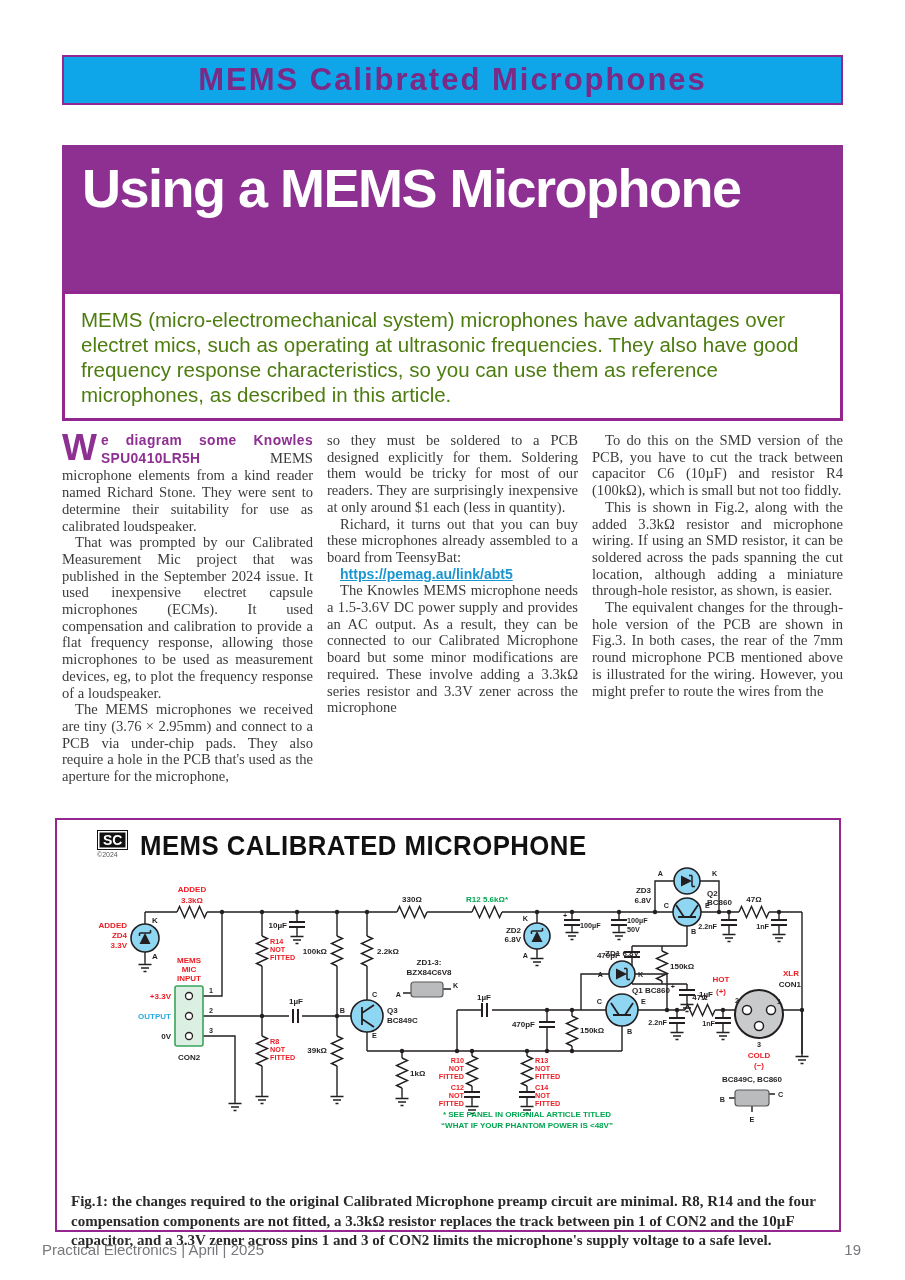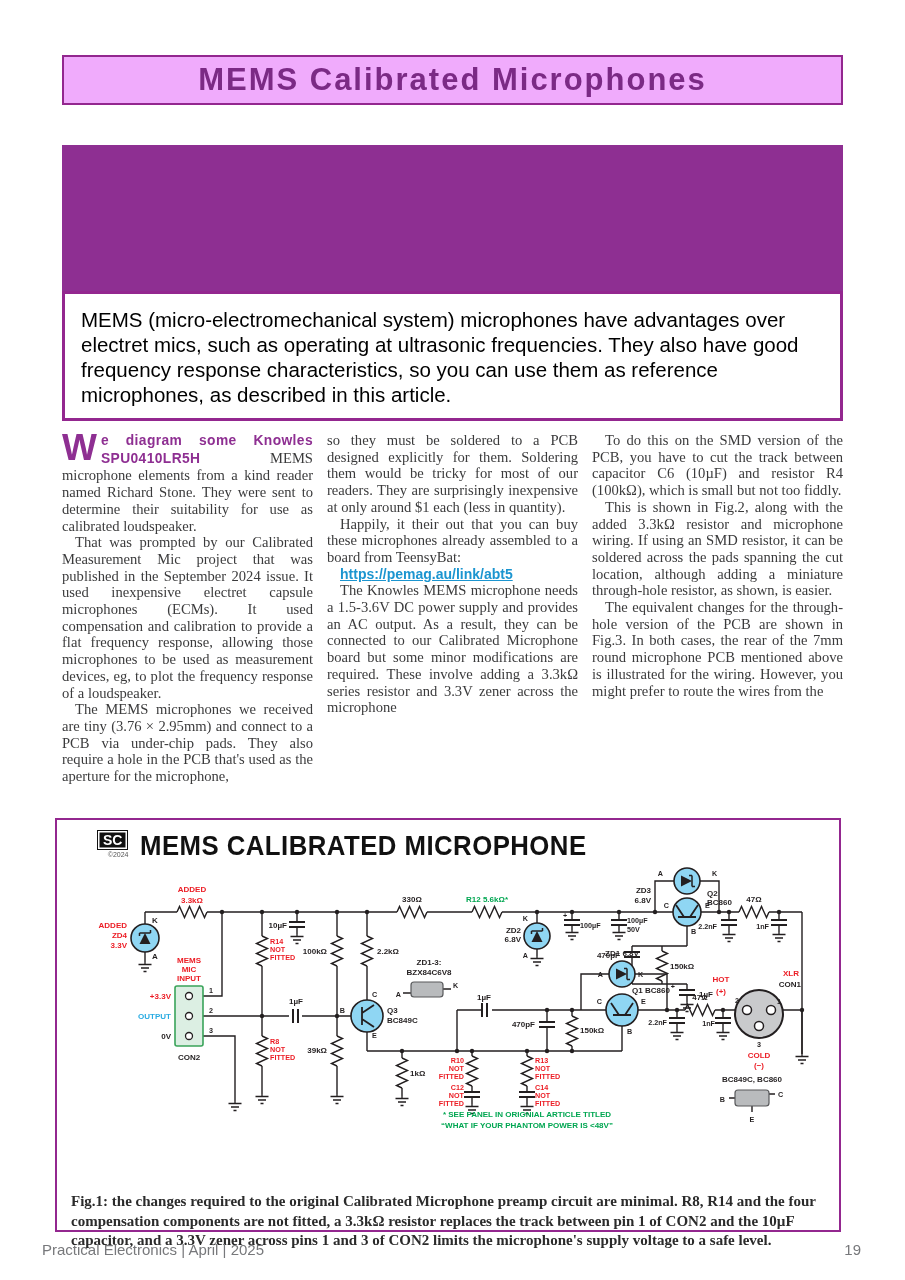--- a/index.html
+++ b/index.html
@@ -1,39 +1,39 @@
 <!DOCTYPE html>
 <html><head>
 <meta charset="utf-8">
 <style>
   html,body{margin:0;padding:0;background:#e9e9e9;}
   .page{position:relative;width:905px;height:1280px;background:#ffffff;margin:0 auto;overflow:hidden;font-family:"Liberation Serif",serif;color:#3b3b3c;box-sizing:border-box;}
   
-  .banner{position:absolute;left:62px;top:55px;width:781px;height:50px;border:2.5px solid #93278f;background:#f0abfc;display:flex;align-items:center;justify-content:center;box-sizing:border-box;}
+  .banner{position:absolute;left:62px;top:55px;width:781px;height:50px;border:2.5px solid #93278f;background:#0ea5e9;display:flex;align-items:center;justify-content:center;box-sizing:border-box;}
   .banner span{font-family:"Liberation Sans",sans-serif;font-weight:bold;font-size:31px;color:#7b2a85;letter-spacing:2px;}
   
   .masthead{position:absolute;left:62px;top:145px;width:781px;height:146px;background:#8e2f92;color:#fff;box-sizing:border-box;padding:12px 20px 0 20px;font-family:"Liberation Sans",sans-serif;}
   .h-line1{font-size:54px;font-weight:bold;letter-spacing:-1.5px;line-height:62px;white-space:nowrap;}
   .h-line2{font-size:46px;font-weight:bold;letter-spacing:-1px;line-height:56px;white-space:nowrap;}
   .byline{font-size:21px;font-weight:bold;letter-spacing:0;margin-left:22px;}
   
-  .standfirst{position:absolute;left:62px;top:291px;width:781px;height:130px;border:3px solid #93278f;box-sizing:border-box;padding:13px 16px;font-family:"Liberation Sans",sans-serif;font-size:20.5px;line-height:25px;color:#000000;background:#fff;}
+  .standfirst{position:absolute;left:62px;top:291px;width:781px;height:130px;border:3px solid #93278f;box-sizing:border-box;padding:13px 16px;font-family:"Liberation Sans",sans-serif;font-size:20.5px;line-height:25px;color:#4d7c0f;background:#fff;}
   
   .columns{position:absolute;left:62px;top:432px;width:781px;display:flex;gap:14px;}
   .col{width:251px;font-size:14.6px;line-height:16.7px;text-align:justify;}
   .col p{margin:0;}
   .col p.ind{text-indent:13px;}
   .dropcap{float:left;font-family:"Liberation Sans",sans-serif;font-weight:bold;font-size:37px;line-height:30px;color:#8e2f92;margin:1px 4px 0 0;}
   .leadin{font-family:"Liberation Sans",sans-serif;font-weight:bold;color:#8e2f92;font-size:13.8px;letter-spacing:.4px;}
   .linkline{margin:0;text-indent:13px;}
   .linkline a{font-family:"Liberation Sans",sans-serif;font-weight:bold;color:#1b95d0;text-decoration:underline;font-size:14px;}
   
   .figure{position:absolute;left:55px;top:818px;width:786px;height:414px;border:2.5px solid #93278f;box-sizing:border-box;background:#fff;}
   .fig-head{display:flex;align-items:flex-start;gap:12px;padding:8px 0 0 40px;height:38px;}
-  .sc-logo{display:flex;flex-direction:column;align-items:flex-end;margin-top:2px;}
+  .sc-logo{display:flex;flex-direction:column;align-items:flex-start;margin-top:2px;}
   .sc-box{background:#111;color:#fff;font-family:"Liberation Sans",sans-serif;font-weight:bold;font-size:14px;padding:1px 5px;border:1.5px solid #111;box-shadow:inset 0 0 0 1.5px #fff;}
   .sc-year{font-family:"Liberation Sans",sans-serif;font-size:7px;color:#555;margin-top:1px;}
   .fig-title{font-family:"Liberation Sans",sans-serif;font-weight:900;font-size:28px;color:#111;letter-spacing:0.5px;transform:scaleX(.92);transform-origin:left center;white-space:nowrap;margin-top:2px;}
   .fig-caption{font-family:"Liberation Serif",serif;font-weight:bold;font-size:15px;line-height:19.5px;color:#2b2b2b;padding:4px 14px 0 14px;text-align:left;margin-top:44px;}
   svg text{font-family:"Liberation Sans",sans-serif;font-weight:bold;font-size:8px;fill:#231f20;}
   svg text.sm{font-size:7.2px;}
   svg text.red{fill:#ec1c24;}
   svg text.grn{fill:#00a651;}
   svg text.blu{fill:#29abe2;}
   svg text.mid{text-anchor:middle;}
@@ -44,33 +44,34 @@
 </head>
 <body>
 
 <div class="page">
 
   <div class="banner">
     <span>MEMS Calibrated Microphones</span>
   </div>
 
   <div class="masthead">
+    <div class="h-line1">Using a MEMS Microphone</div>
   </div>
 
   <div class="standfirst">MEMS (micro-electromechanical system) microphones have advantages over electret mics, such as operating at ultrasonic frequencies. They also have good frequency response characteristics, so you can use them as reference microphones, as described in this article.</div>
 
   <div class="columns">
     <div class="col">
       <p><span class="dropcap">W</span><span class="leadin">e diagram some Knowles SPU0410LR5H</span><span> MEMS microphone elements from a kind reader named Richard Stone. They were sent to determine their suitability for use as calibrated loudspeaker.</span></p>
       <p class="ind">That was prompted by our Calibrated Measurement Mic project that was published in the September 2024 issue. It used inexpensive electret capsule microphones (ECMs). It used compensation and calibration to provide a flat frequency response, allowing those microphones to be used as measurement devices, eg, to plot the frequency response of a loudspeaker.</p>
       <p class="ind">The MEMS microphones we received are tiny (3.76 × 2.95mm) and connect to a PCB via under-chip pads. They also require a hole in the PCB that's used as the aperture for the microphone,</p>
     </div>
     <div class="col">
       <p>so they must be soldered to a PCB designed explicitly for them. Soldering them would be tricky for most of our readers. They are surprisingly inexpensive at only around $1 each (less in quantity).</p>
-      <p class="ind">Happily, it their out that you can buy these microphones already assembled to a board from TeensyBat:</p>
+      <p class="ind">Richard, it turns out that you can buy these microphones already assembled to a board from TeensyBat:</p>
       <p class="linkline"><a href="#">https://pemag.au/link/abt5</a></p>
       <p class="ind">The Knowles MEMS microphone needs a 1.5-3.6V DC power supply and provides an AC output. As a result, they can be connected to our Calibrated Microphone board but some minor modifications are required. These involve adding a 3.3kΩ series resistor and 3.3V zener across the microphone</p>
     </div>
     <div class="col">
       <p class="ind">To do this on the SMD version of the PCB, you have to cut the track between capacitor C6 (10µF) and resistor R4 (100kΩ), which is small but not too fiddly.</p>
       <p class="ind">This is shown in Fig.2, along with the added 3.3kΩ resistor and microphone wiring. If using an SMD resistor, it can be soldered across the pads spanning the cut location, although adding a miniature through-hole resistor, as shown, is easier.</p>
       <p class="ind">The equivalent changes for the through-hole version of the PCB are shown in Fig.3. In both cases, the rear of the 7mm round microphone PCB mentioned above is illustrated for the wiring. However, you might prefer to route the wires from the</p>
     </div>
   </div>
 

